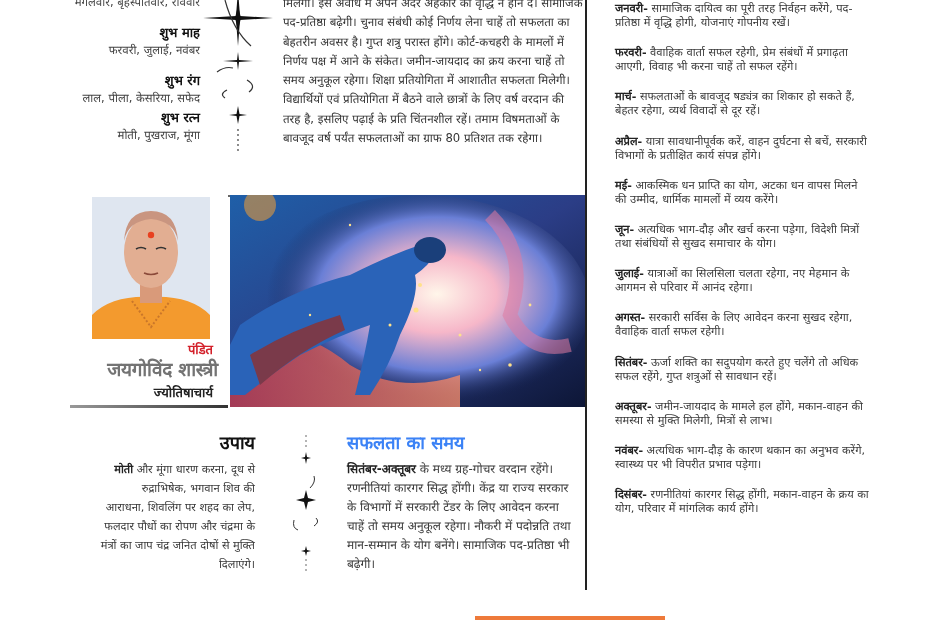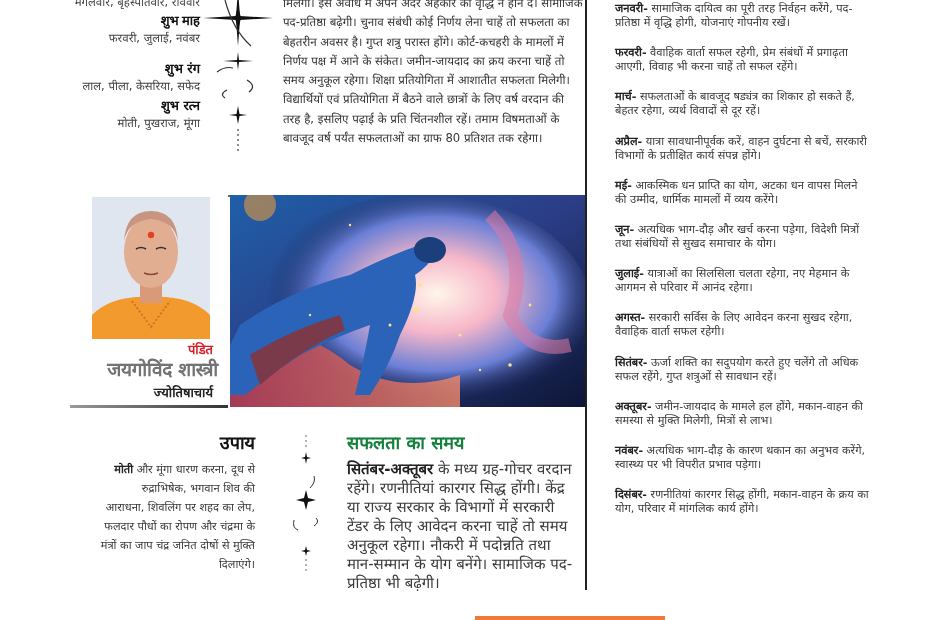--- a/index.html
+++ b/index.html
@@ -40,32 +40,32 @@
   
   .cosmic { left: 230px; top: 195px; width: 355px; height: 212px; overflow: hidden; background: #0f1a3a; }
 
   
   .upay-title { left: 110px; top: 430px; width: 145px; text-align: right; font-weight: bold; font-size: 18px; color: #111; }
   .upay-text { left: 100px; top: 460px; width: 155px; text-align: right; font-size: 11.2px; line-height: 19px; color: #3a3a3a; }
   .upay-text b { color: #222; }
 
   .stars2 { left: 284px; top: 430px; width: 45px; height: 150px; }
 
-  .safal-title { left: 347px; top: 430px; width: 230px; font-weight: bold; font-size: 18px; color: #15803d; }
-  .safal-text { left: 347px; top: 460px; width: 232px; font-size: 15px; line-height: 19px; color: #3a3a3a; }
+  .safal-title { left: 347px; top: 430px; width: 230px; font-weight: bold; font-size: 18px; color: #3b82f6; }
+  .safal-text { left: 347px; top: 460px; width: 232px; font-size: 12px; line-height: 19px; color: #3a3a3a; }
   .safal-text b { color: #222; }
 
   .bottom-bar { left: 475px; top: 616px; width: 190px; height: 4px; background: #ee7a3a; }
 </style>
 </head>
 <body>
 
 <div class="abs left-info">
   <div class="val">मंगलवार, बृहस्पतिवार, रविवार</div>
-  <div class="head" style="margin-top:0;font-family:Liberation Serif, serif;">शुभ माह</div>
+  <div class="head" style="margin-top:12px;">शुभ माह</div>
   <div class="val">फरवरी, जुलाई, नवंबर</div>
   <div class="head" style="margin-top:12px;">शुभ रंग</div>
   <div class="val">लाल, पीला, केसरिया, सफेद</div>
   <div class="head" style="margin-top:1px;">शुभ रत्न</div>
   <div class="val">मोती, पुखराज, मूंगा</div>
 </div>
 
 <svg class="abs stars" viewBox="0 0 70 170">
   <g fill="#111">
     <path d="M35 0 L37 26 L70 28 L37 30 L35 56 L33 30 L0 28 L33 26 Z"></path>

